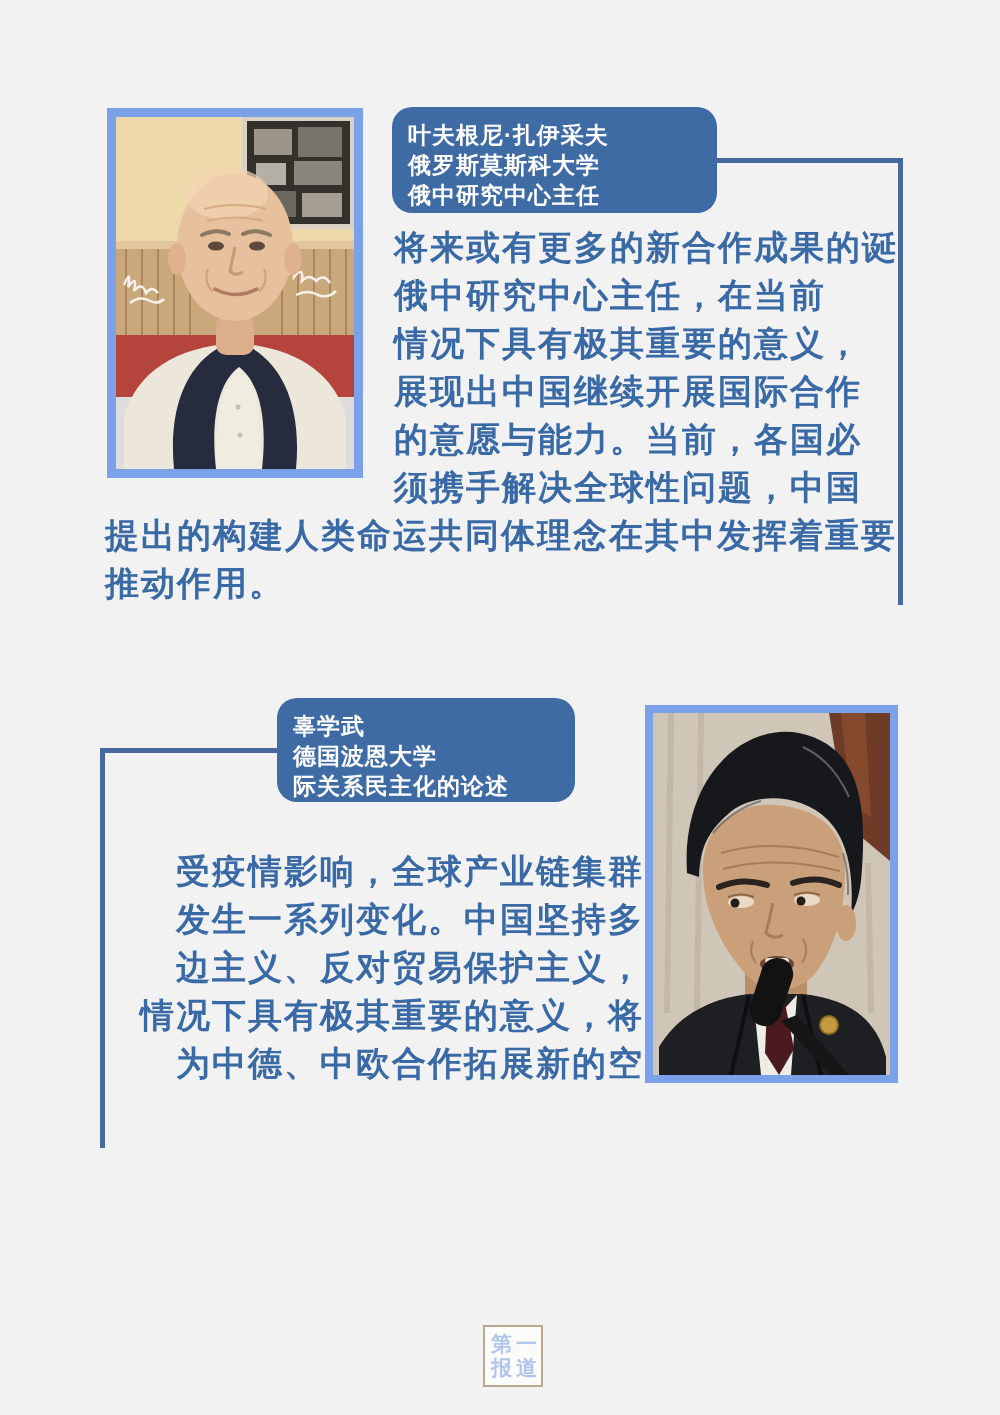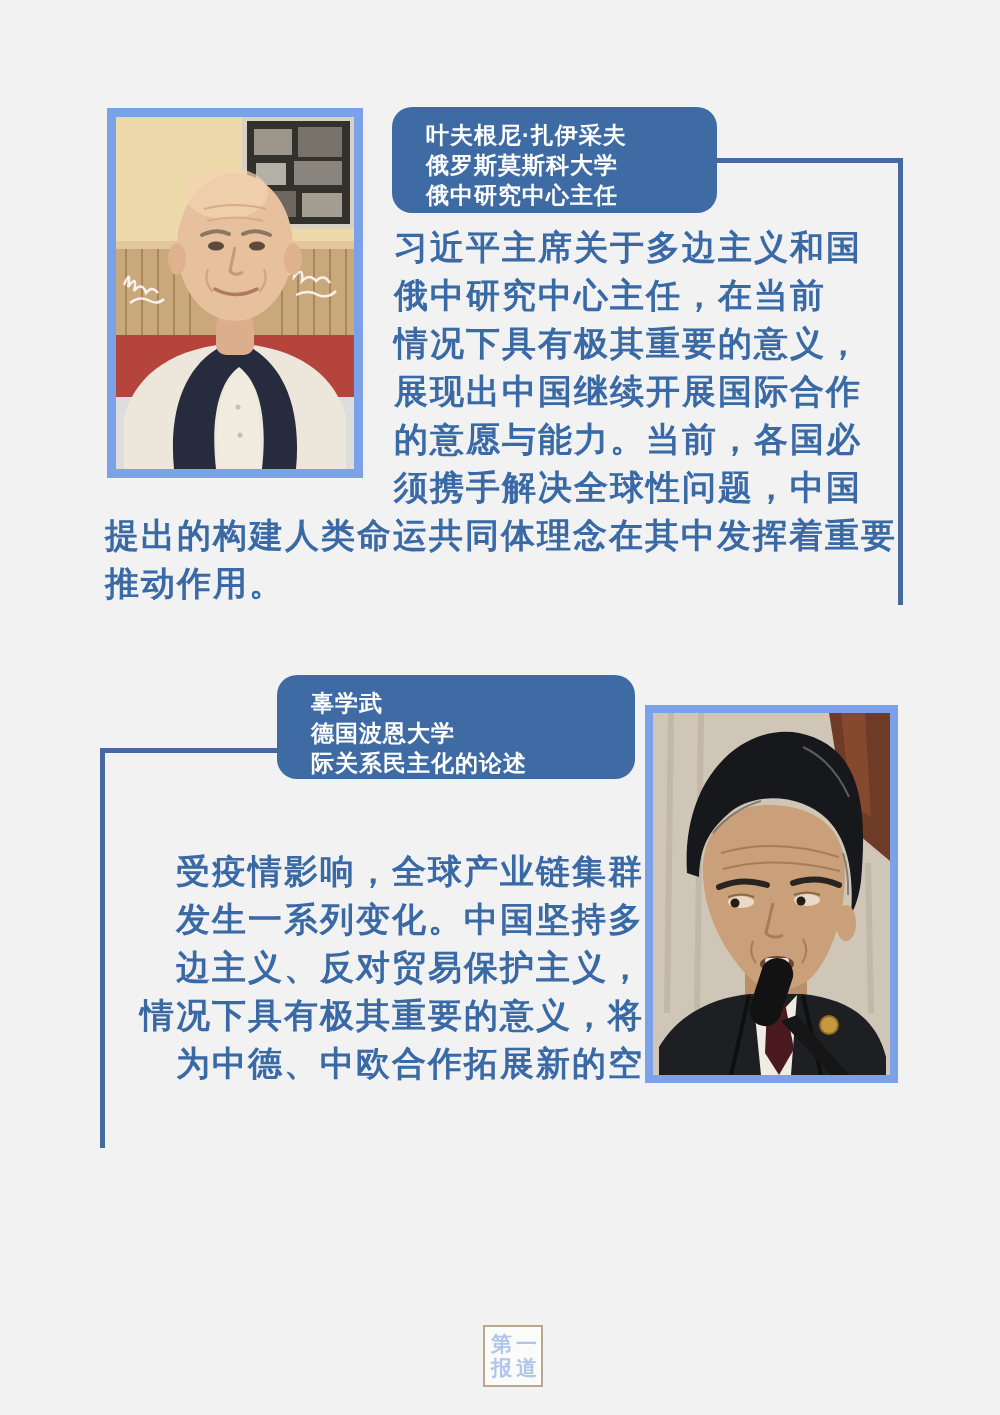--- a/index.html
+++ b/index.html
@@ -9,25 +9,25 @@
     font-family:"Liberation Sans",sans-serif;
   }
   
   .photo{position:absolute;border:9px solid #7ba2e8;box-sizing:border-box;background:#ddd;}
   .photo svg{display:block;width:100%;height:100%;}
   #photo1{left:107px;top:108px;width:256px;height:370px;}
   #photo2{left:645px;top:705px;width:253px;height:378px;border-width:8px;}
   
   .badge{
     position:absolute;background:#3f6ba5;border-radius:20px;color:#ffffff;
-    padding:13px 0 0 34px;box-sizing:border-box;
+    padding:13px 0 0 16px;box-sizing:border-box;
     font-size:23px;line-height:30px;font-weight:600;letter-spacing:1px;
   }
   #badge1{left:392px;top:107px;width:325px;height:106px;}
-  #badge2{left:277px;top:675px;width:358px;height:104px;}
+  #badge2{left:277px;top:698px;width:298px;height:104px;}
   
   .frame-line{position:absolute;background:#46699e;}
   #frame1-h{left:715px;top:158px;width:188px;height:5px;}
   #frame1-v{left:898px;top:158px;width:5px;height:447px;}
   #frame2-h{left:103px;top:748px;width:176px;height:5px;}
   #frame2-v{left:100px;top:748px;width:5px;height:400px;}
   
   .quote{
     position:absolute;color:#3a6aa6;
     font-family:"Liberation Serif",serif;font-weight:600;
@@ -129,21 +129,21 @@
   <div class="badge" id="badge1">
     <div>叶夫根尼·扎伊采夫</div>
     <div>俄罗斯莫斯科大学</div>
     <div>俄中研究中心主任</div>
   </div>
 
   <div class="frame-line" id="frame1-h"></div>
   <div class="frame-line" id="frame1-v"></div>
 
   <div class="quote" id="quote1a">
-    <div>习近平主席关于多边主义和国</div>
+    <div>将来或有更多的新合作成果的诞</div>
     <div>俄中研究中心主任，在当前</div>
     <div>情况下具有极其重要的意义，</div>
     <div>展现出中国继续开展国际合作</div>
     <div>的意愿与能力。当前，各国必</div>
     <div>须携手解决全球性问题，中国</div>
   </div>
   <div class="quote" id="quote1b">
     <div>提出的构建人类命运共同体理念在其中发挥着重要</div>
     <div>推动作用。</div>
   </div>

